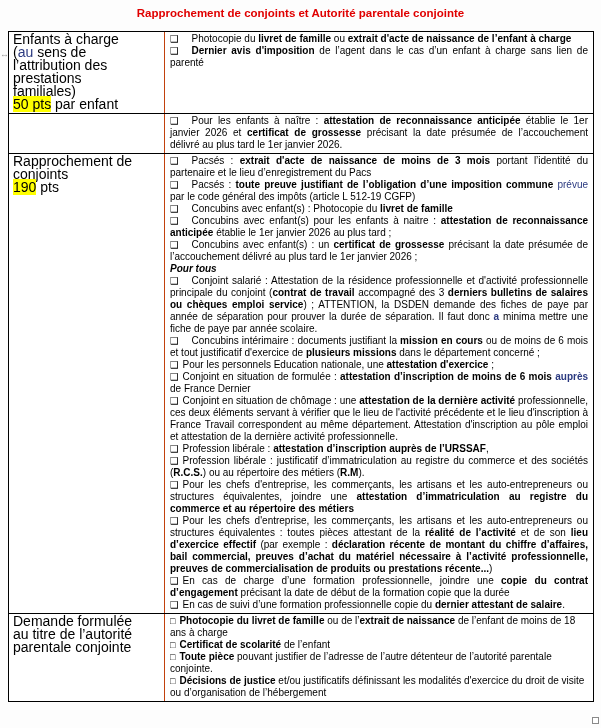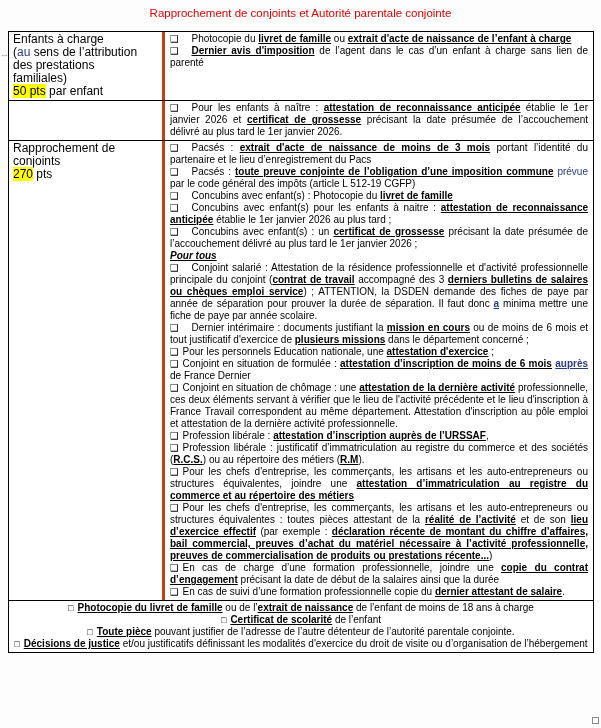--- a/index.html
+++ b/index.html
@@ -4,41 +4,41 @@
 <style>
   html,body{margin:0;padding:0;}
   body{
     width:601px;height:728px;position:relative;overflow:hidden;
     background:#fdfdfd;color:#000;
     font-family:"Liberation Sans","DejaVu Sans",sans-serif;
     -webkit-font-smoothing:antialiased;
   }
   .page-title{
     position:absolute;top:7px;left:0;width:100%;
-    text-align:center;font-weight:normal;font-size:11.5px;
+    text-align:center;font-weight:bold;font-size:11.5px;
     color:var(--title-color,#E00000);
   }
   .doc-table{
     position:absolute;left:8px;top:31px;width:586px;
     border:1.5px solid #000;box-sizing:border-box;background:#fff;
   }
   .row{display:flex;}
   .row + .row{border-top:1px solid #000;}
   .cell{box-sizing:border-box;}
   .label-cell{
-    flex:0 0 156px;width:156px;border-right:3px solid #c2410c;
-    padding:1px 16px 2px 4px;font-size:12px;line-height:13px;
+    flex:0 0 156px;width:156px;border-right:1px solid #c2410c;
+    padding:1px 16px 2px 4px;font-size:14px;line-height:13px;
   }
   .req-cell{flex:1;padding:1px 5px 2px 5px;min-width:0;}
   .item{
     margin:0;font-size:10px;line-height:12px;text-align:justify;
     overflow-wrap:break-word;
   }
-  .item.left{text-align:center;}
-  .b{font-weight:bold;text-decoration:underline;}
+  .item.left{text-align:left;}
+  .b{font-weight:bold;}
   .i{font-style:italic;}
   .ins{color:var(--ins-color,#2B3A80);}
   .hl{background:var(--hl-color,#FFFF00);}
   .bullet{font-size:9.5px;}
   .bullet.small{font-size:9px;}
   .gap-tab{display:inline-block;width:13px;}
   .gap{display:inline-block;width:4px;}
   .margin-cursor{
     position:absolute;left:0;top:50px;font-size:9px;color:#9a9a9a;
     line-height:9px;
@@ -63,42 +63,43 @@
         <p class="item"><span class="bullet">❑</span><span class="gap-tab"></span><span class="b">Dernier avis d'imposition</span><span> de l’agent dans le cas d’un enfant à charge sans lien de parenté</span></p>
       </div>
     </div>
     <div class="row">
       <div class="cell label-cell"></div>
       <div class="cell req-cell">
         <p class="item"><span class="bullet">❑</span><span class="gap-tab"></span><span>Pour les enfants à naître : </span><span class="b">attestation de reconnaissance anticipée</span><span> établie le 1er janvier 2026 et </span><span class="b">certificat de grossesse</span><span> précisant la date présumée de l’accouchement délivré au plus tard le 1er janvier 2026.</span></p>
       </div>
     </div>
     <div class="row">
-      <div class="cell label-cell"><span>Rapprochement de conjoints</span><br><span class="hl">270</span><span> pts</span></div>
+      <div class="cell label-cell"><span>Rapprochement de conjoints</span><br><span class="hl">190</span><span> pts</span></div>
       <div class="cell req-cell">
         <p class="item"><span class="bullet">❑</span><span class="gap-tab"></span><span>Pacsés : </span><span class="b">extrait d'acte de naissance de moins de 3 mois</span><span> portant l’identité du partenaire et le lieu d’enregistrement du Pacs</span></p>
-        <p class="item"><span class="bullet">❑</span><span class="gap-tab"></span><span>Pacsés : </span><span class="b">toute preuve conjointe de l’obligation d’une imposition commune</span><span> </span><span class="ins">prévue</span><span> par le code général des impôts (article L 512-19 CGFP)</span></p>
+        <p class="item"><span class="bullet">❑</span><span class="gap-tab"></span><span>Pacsés : </span><span class="b">toute preuve justifiant de l’obligation d’une imposition commune</span><span> </span><span class="ins">prévue</span><span> par le code général des impôts (article L 512-19 CGFP)</span></p>
         <p class="item"><span class="bullet">❑</span><span class="gap-tab"></span><span>Concubins avec enfant(s) : Photocopie du </span><span class="b">livret de famille</span></p>
         <p class="item"><span class="bullet">❑</span><span class="gap-tab"></span><span>Concubins avec enfant(s) pour les  enfants à naitre : </span><span class="b">attestation de reconnaissance anticipée</span><span> établie le 1er janvier 2026 au plus tard ;</span></p>
         <p class="item"><span class="bullet">❑</span><span class="gap-tab"></span><span>Concubins avec enfant(s) : un </span><span class="b">certificat de grossesse</span><span> précisant la date présumée de l’accouchement délivré au plus tard le 1er janvier 2026 ;</span></p>
         <p class="item"><span class="b i">Pour tous</span></p>
         <p class="item"><span class="bullet">❑</span><span class="gap-tab"></span><span>Conjoint salarié : Attestation de la résidence professionnelle et d'activité professionnelle principale du conjoint (</span><span class="b">contrat de travail</span><span> accompagné des 3 </span><span class="b">derniers bulletins de salaires ou chèques emploi service</span><span>) ; ATTENTION, la DSDEN demande des fiches de paye par année de séparation pour prouver la durée de séparation. Il faut donc </span><span class="b ins">a</span><span> minima mettre une fiche de paye par année scolaire.</span></p>
-        <p class="item"><span class="bullet">❑</span><span class="gap-tab"></span><span>Dernier intérimaire : documents justifiant la </span><span class="b">mission en cours</span><span> ou de moins de 6 mois et tout justificatif d'exercice de </span><span class="b">plusieurs missions</span><span> dans le département concerné ;</span></p>
+        <p class="item"><span class="bullet">❑</span><span class="gap-tab"></span><span>Concubins intérimaire : documents justifiant la </span><span class="b">mission en cours</span><span> ou de moins de 6 mois et tout justificatif d'exercice de </span><span class="b">plusieurs missions</span><span> dans le département concerné ;</span></p>
         <p class="item"><span class="bullet">❑</span><span class="gap"></span><span>Pour les personnels Education nationale, une </span><span class="b">attestation d'exercice</span><span> ;</span></p>
         <p class="item"><span class="bullet">❑</span><span class="gap"></span><span>Conjoint en situation de formulée : </span><span class="b">attestation d’inscription de moins de 6 mois</span><span> </span><span class="b ins">auprès</span><span> de France Dernier</span></p>
         <p class="item"><span class="bullet">❑</span><span class="gap"></span><span>Conjoint en situation de chômage : une </span><span class="b">attestation de la dernière activité</span><span> professionnelle, ces deux éléments servant à vérifier que le lieu de l'activité précédente et le lieu d'inscription à France Travail correspondent au même département. Attestation d'inscription au pôle emploi et attestation de la dernière activité professionnelle.</span></p>
         <p class="item"><span class="bullet">❑</span><span class="gap"></span><span>Profession libérale : </span><span class="b">attestation d’inscription auprès de l’URSSAF</span><span>,</span></p>
         <p class="item"><span class="bullet">❑</span><span class="gap"></span><span>Profession libérale : justificatif d’immatriculation au registre du commerce et des sociétés (</span><span class="b">R.C.S.</span><span>) ou au répertoire des métiers (</span><span class="b">R.M</span><span>).</span></p>
         <p class="item"><span class="bullet">❑</span><span class="gap"></span><span>Pour les chefs d'entreprise, les commerçants, les artisans et les auto-entrepreneurs ou structures équivalentes, joindre une </span><span class="b">attestation d’immatriculation au registre du commerce et au répertoire des métiers</span></p>
         <p class="item"><span class="bullet">❑</span><span class="gap"></span><span>Pour les chefs d'entreprise, les commerçants, les artisans et les auto-entrepreneurs ou structures équivalentes : toutes pièces attestant de la </span><span class="b">réalité de l’activité</span><span> et de son </span><span class="b">lieu d’exercice effectif</span><span> (par exemple : </span><span class="b">déclaration récente de montant du chiffre d’affaires, bail commercial, preuves d’achat du matériel nécessaire à l’activité professionnelle, preuves de commercialisation de produits ou prestations récente...</span><span>)</span></p>
-        <p class="item"><span class="bullet">❑</span><span class="gap"></span><span>En cas de charge d’une formation professionnelle, joindre une </span><span class="b">copie du contrat d’engagement</span><span> précisant la date de début de la salaires ainsi que la durée</span></p>
+        <p class="item"><span class="bullet">❑</span><span class="gap"></span><span>En cas de charge d’une formation professionnelle, joindre une </span><span class="b">copie du contrat d’engagement</span><span> précisant la date de début de la formation copie que la durée</span></p>
         <p class="item"><span class="bullet">❑</span><span class="gap"></span><span>En cas de suivi d’une formation professionnelle copie du </span><span class="b">dernier attestant de salaire</span><span>.</span></p>
       </div>
     </div>
     <div class="row">
+      <div class="cell label-cell"><span>Demande formulée au titre de l’autorité parentale conjointe</span></div>
       <div class="cell req-cell">
         <p class="item left"><span class="bullet small">□</span><span class="gap"></span><span class="b">Photocopie du livret de famille</span><span> ou de l’</span><span class="b">extrait de naissance</span><span> de l’enfant de moins de 18 ans à charge</span></p>
         <p class="item left"><span class="bullet small">□</span><span class="gap"></span><span class="b">Certificat de scolarité</span><span> de l’enfant</span></p>
         <p class="item left"><span class="bullet small">□</span><span class="gap"></span><span class="b">Toute pièce</span><span> pouvant justifier de l’adresse de l’autre détenteur de l’autorité parentale conjointe.</span></p>
         <p class="item left"><span class="bullet small">□</span><span class="gap"></span><span class="b">Décisions de justice</span><span> et/ou justificatifs définissant les modalités d'exercice du droit de visite ou d’organisation de l’hébergement</span></p>
       </div>
     </div>
   </div>
 
 <div class="resize-handle"></div>

